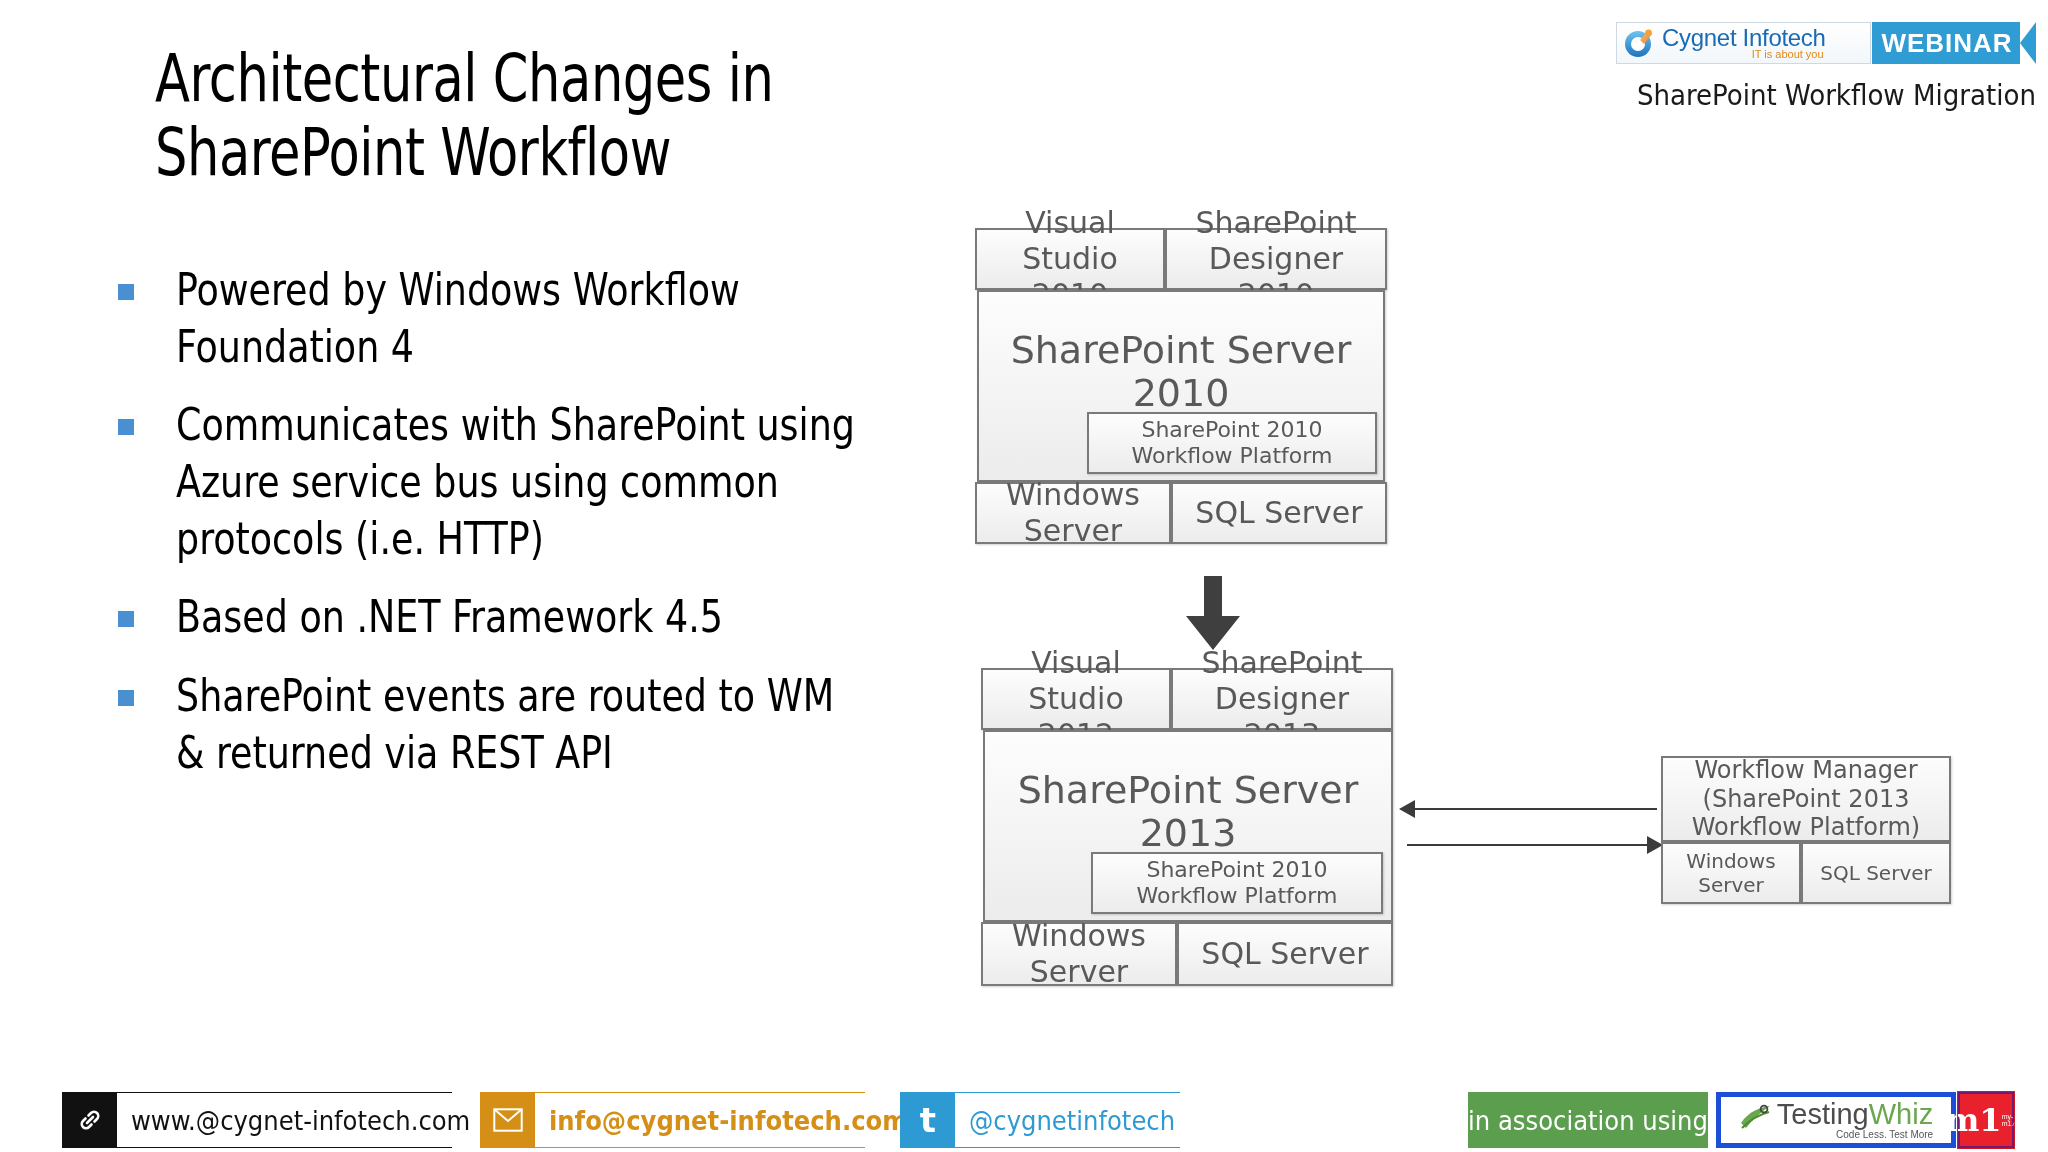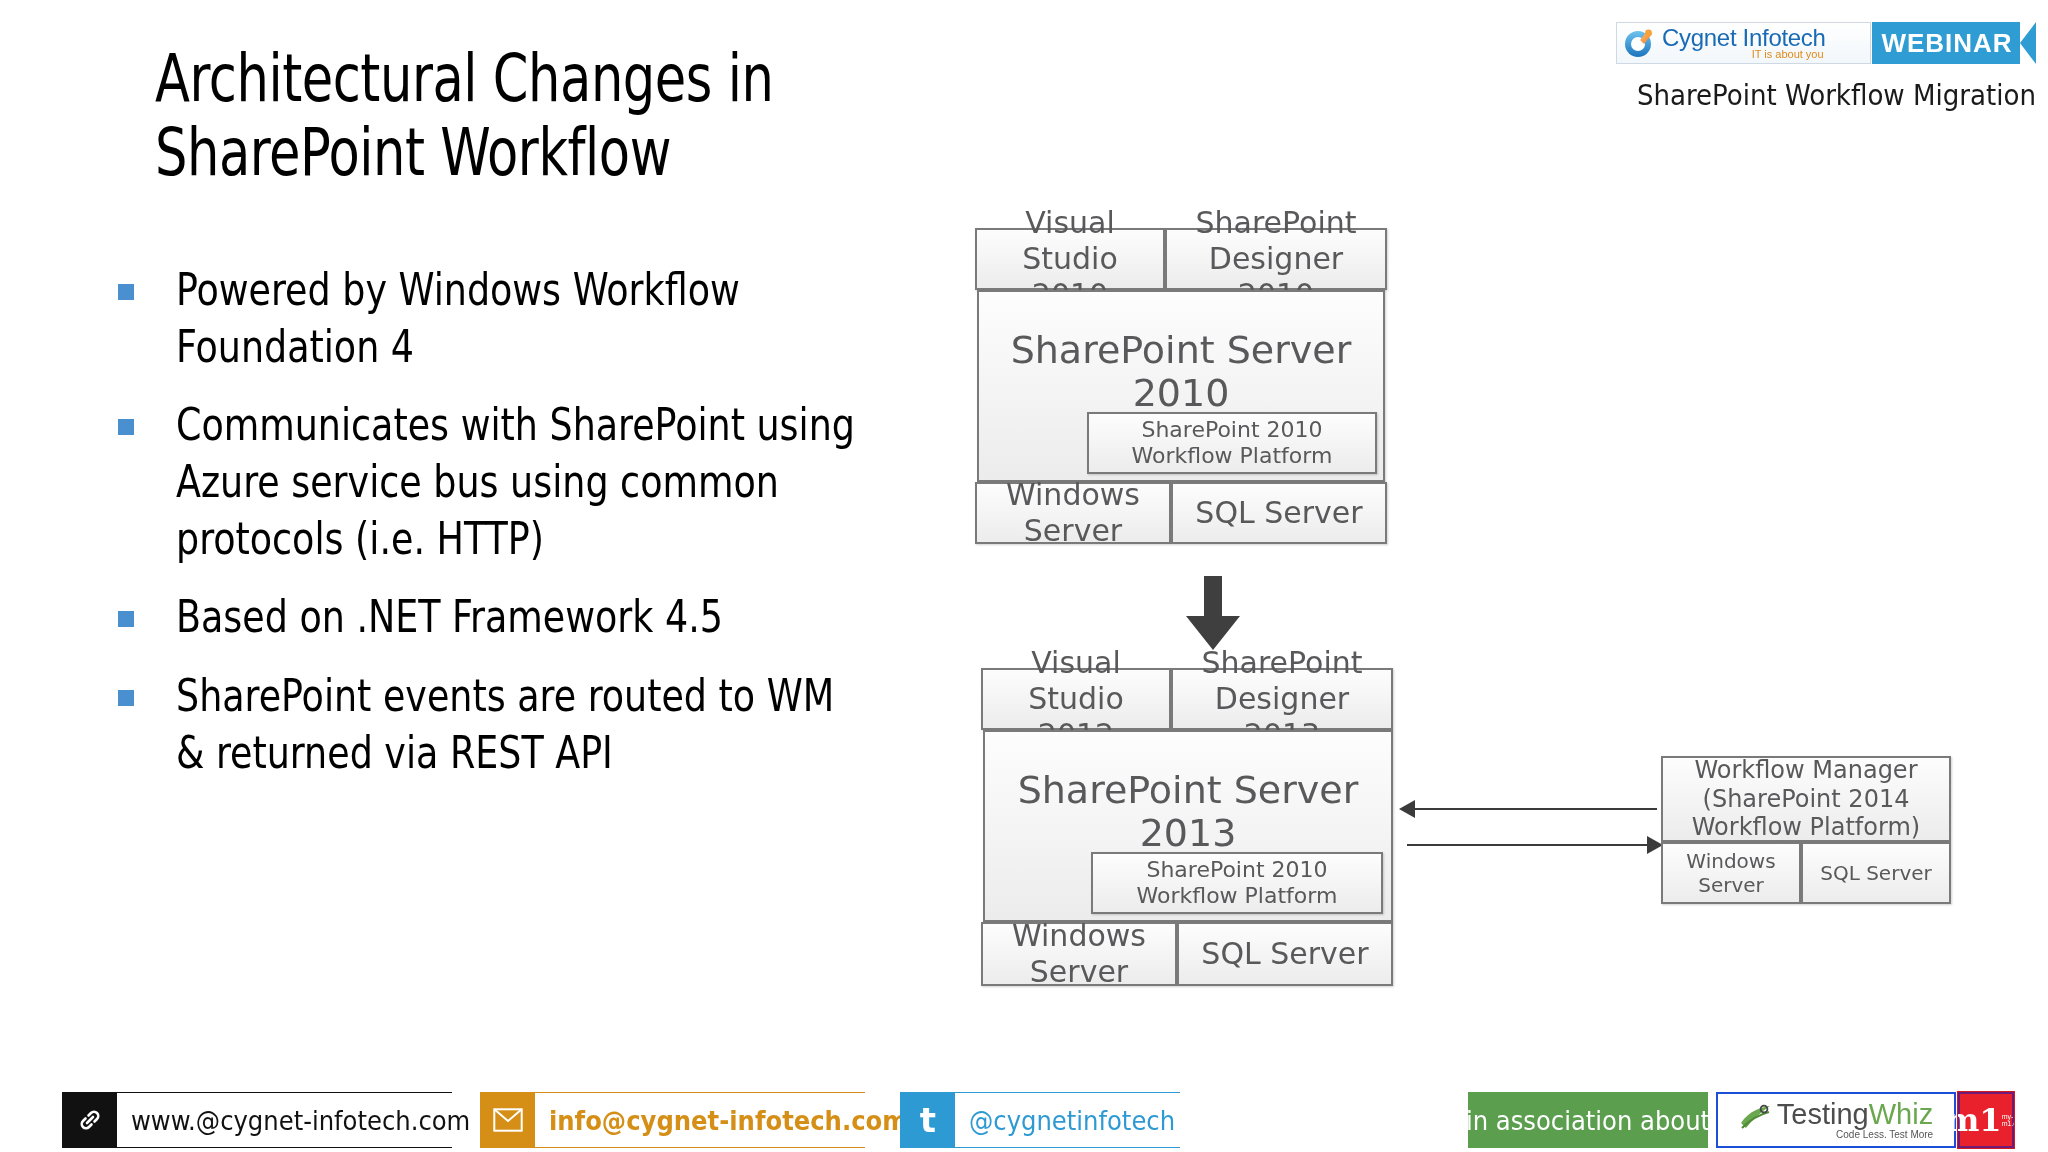--- a/index.html
+++ b/index.html
@@ -233,21 +233,21 @@
   #chip-twitter .fchip-icon { background: #2e9ad4; color: #ffffff; }
   #chip-twitter .fchip-label { background: #ffffff; color: #2e9ad4; }
   #chip-assoc {
     left: 1468px; top: 4px; width: 240px;
     background: #5a9e4e; color: #ffffff;
     align-items: center; justify-content: center;
   }
   #chip-assoc .fchip-label { color: #ffffff; padding: 0; }
   #chip-tw-logo {
     left: 1716px; top: 4px; width: 240px;
-    background: #ffffff; border: 2px solid #1d4ed8;
+    background: #ffffff; border: 5px solid #1d4ed8;
     align-items: center; justify-content: center;
   }
   #chip-m1 {
     left: 1958px; top: 4px; width: 56px;
     background: #e8212c; border: 2px solid #701a75;
     outline: 1px solid #d01722;
     flex-direction: row;
     align-items: center; justify-content: center;
   }
 </style>
@@ -348,21 +348,21 @@
     <div class="dbox tier-small" style="left:6px; top:694px; width:196px; height:64px;">Windows Server</div>
     <div class="dbox tier-small" style="left:202px; top:694px; width:216px; height:64px;">SQL Server</div>
 
     <span class="arrow-h" style="left:432px; top:580px; width:250px;"></span>
     <span class="arrow-head" style="left:424px; top:572px; border-top:9px solid transparent; border-bottom:9px solid transparent; border-right:16px solid #3b3b3b;"></span>
 
     <span class="arrow-h" style="left:432px; top:616px; width:250px;"></span>
     <span class="arrow-head" style="left:672px; top:608px; border-top:9px solid transparent; border-bottom:9px solid transparent; border-left:16px solid #3b3b3b;"></span>
 
     <div class="dbox wm-title" style="left:686px; top:528px; width:290px; height:86px;">Workflow Manager
-(SharePoint 2014
+(SharePoint 2013
 Workflow Platform)</div>
     <div class="dbox wm-small" style="left:686px; top:614px; width:140px; height:62px;">Windows
 Server</div>
     <div class="dbox wm-small" style="left:826px; top:614px; width:150px; height:62px;">SQL Server</div>
   </div>
 
   <div id="footer">
 
     <div class="fchip" id="chip-web">
       <span class="fchip-icon">
@@ -388,21 +388,21 @@
     </div>
 
     <div class="fchip" id="chip-twitter">
       <span class="fchip-icon">
         <span style="font-family:'DejaVu Sans',sans-serif; font-size:34px; font-weight:bold; color:#ffffff; line-height:1;">t</span>
       </span>
       <span class="fchip-label">@cygnetinfotech</span>
     </div>
 
     <div class="fchip" id="chip-assoc">
-      <span class="fchip-label">in association about</span>
+      <span class="fchip-label">in association using</span>
     </div>
 
     <div class="fchip" id="chip-tw-logo">
       <span style="margin-right:4px;">
         <svg width="34" height="30" viewBox="0 0 34 30">
           <path d="M2 20 C10 8 22 4 31 3 C22 9 14 16 7 25 Z" fill="#6aa84f"></path>
           <path d="M3 25 C12 16 22 11 30 9" fill="none" stroke="#4e8a34" stroke-width="2"></path>
           <circle cx="25" cy="6" r="3.4" fill="none" stroke="#444444" stroke-width="1.8"></circle>
         </svg>
       </span>

